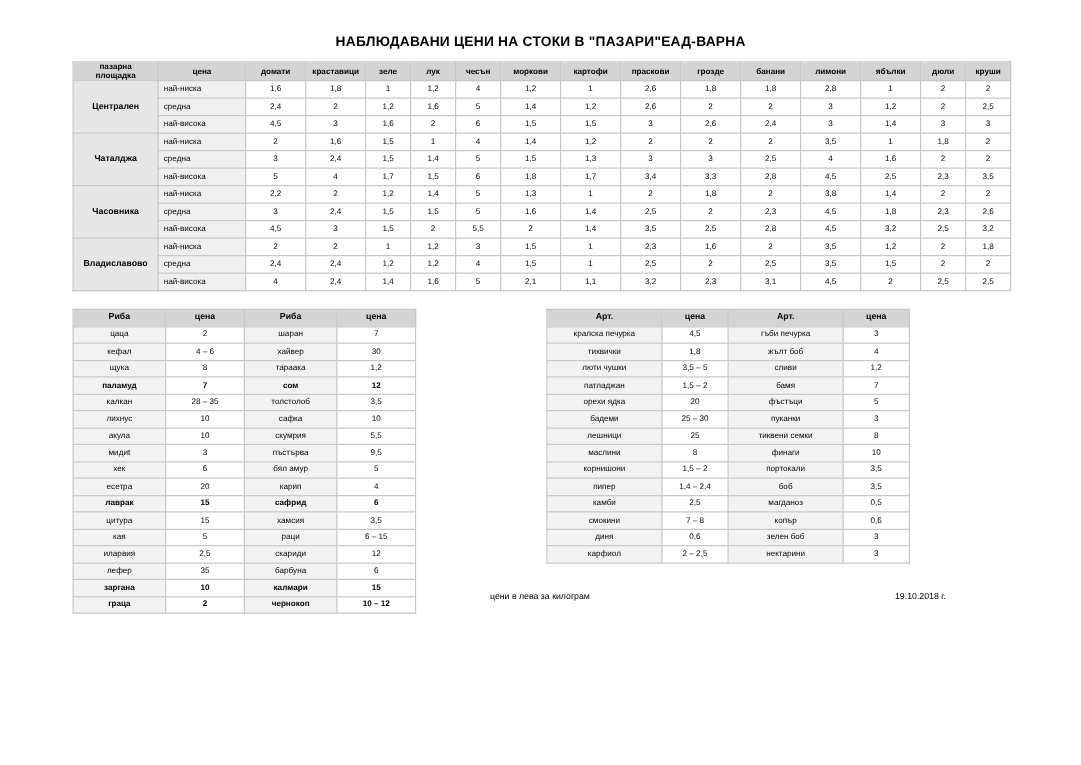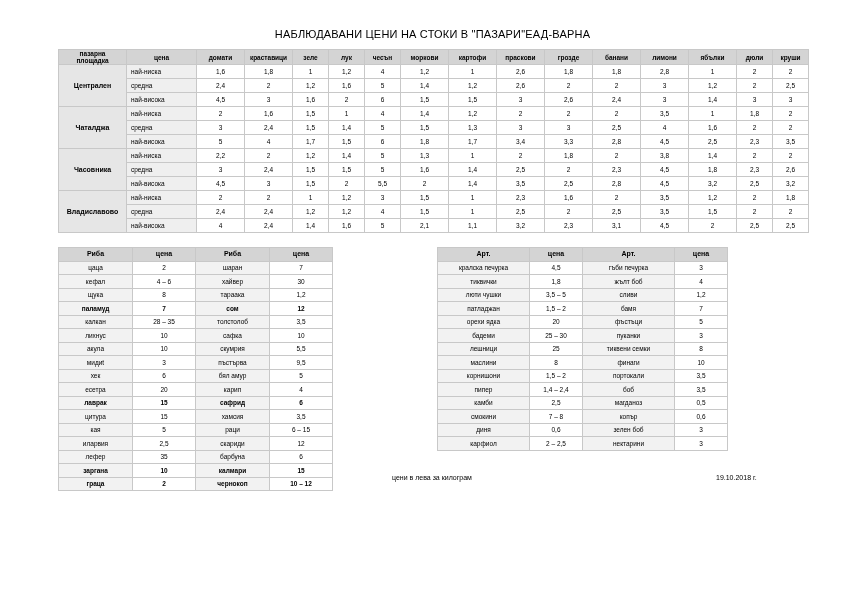--- a/index.html
+++ b/index.html
@@ -19,21 +19,21 @@
     position: absolute;
     inset: 0;
   }
   #doc-title {
     position: absolute;
     top: 28px;
     left: 0;
     width: 865px;
     text-align: center;
     font-size: 11px;
-    font-weight: normal;
+    font-weight: bold;
     letter-spacing: 0.2px;
   }
 
   
   #main-table {
     position: absolute;
     top: 49px;
     left: 58px;
     border-collapse: collapse;
     table-layout: fixed;

